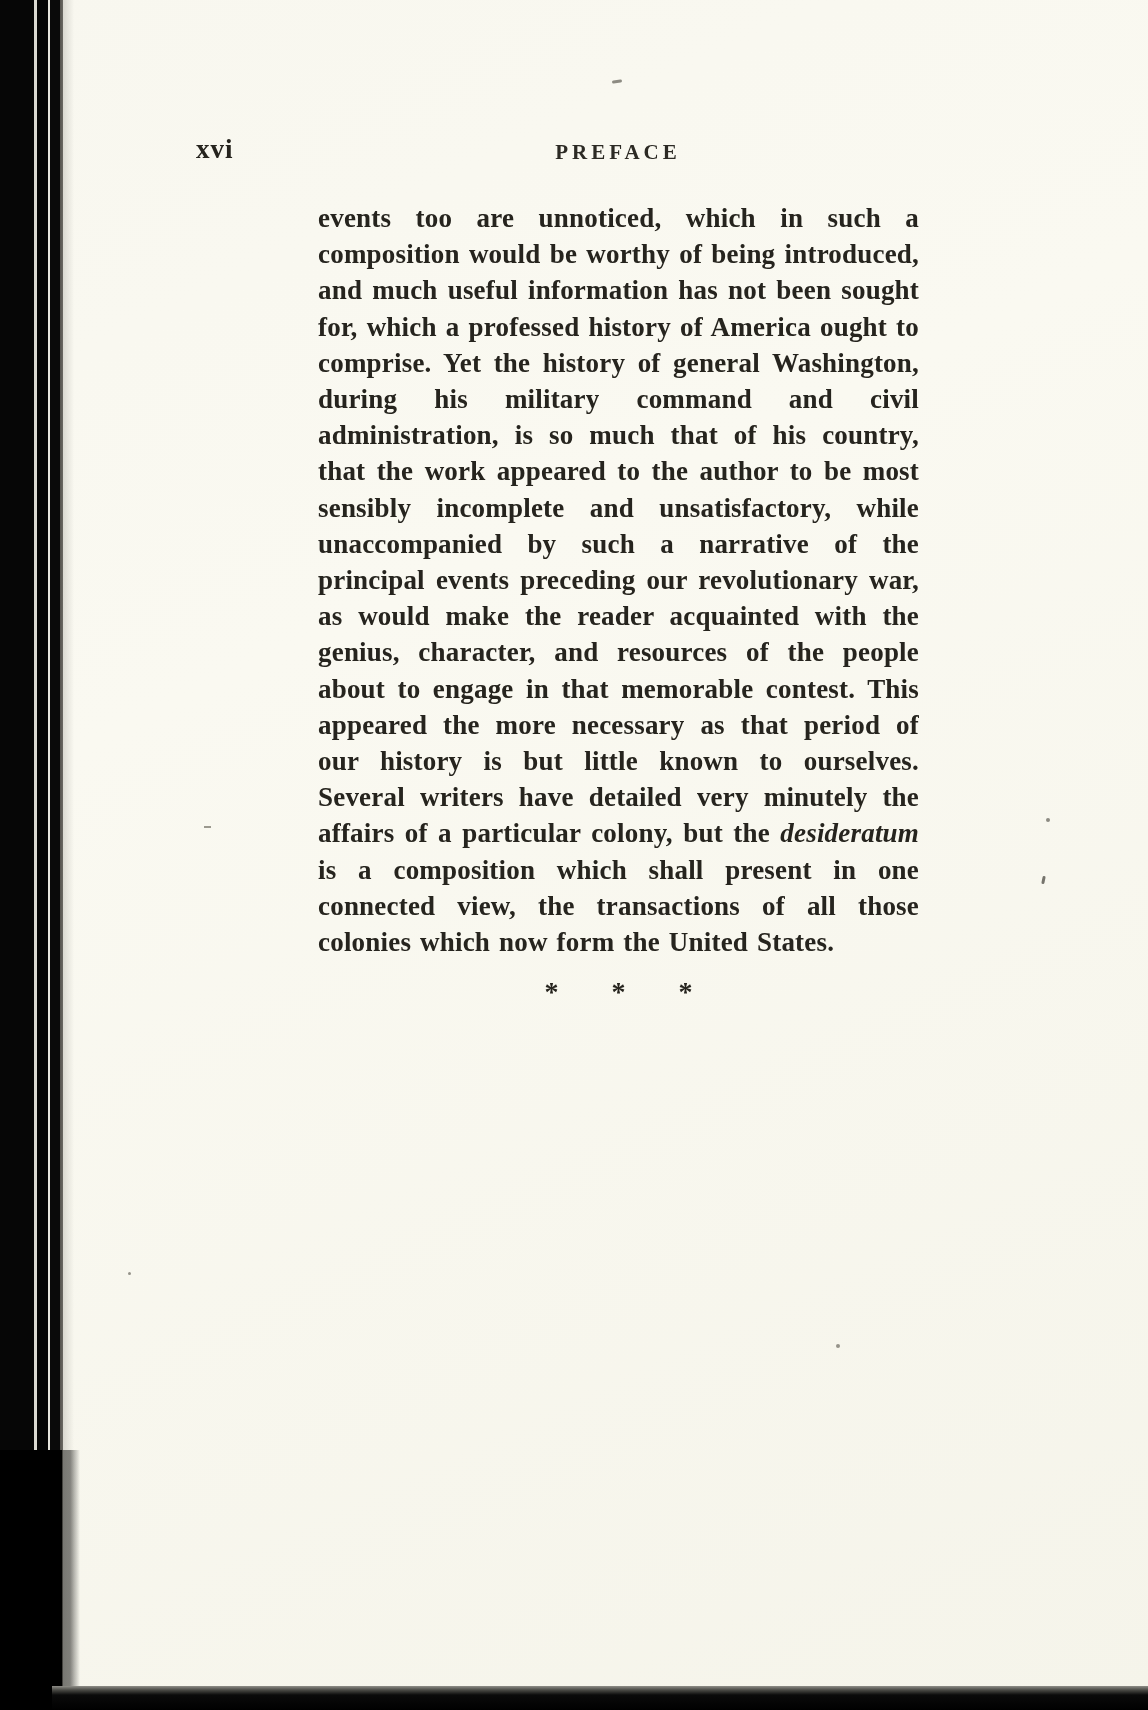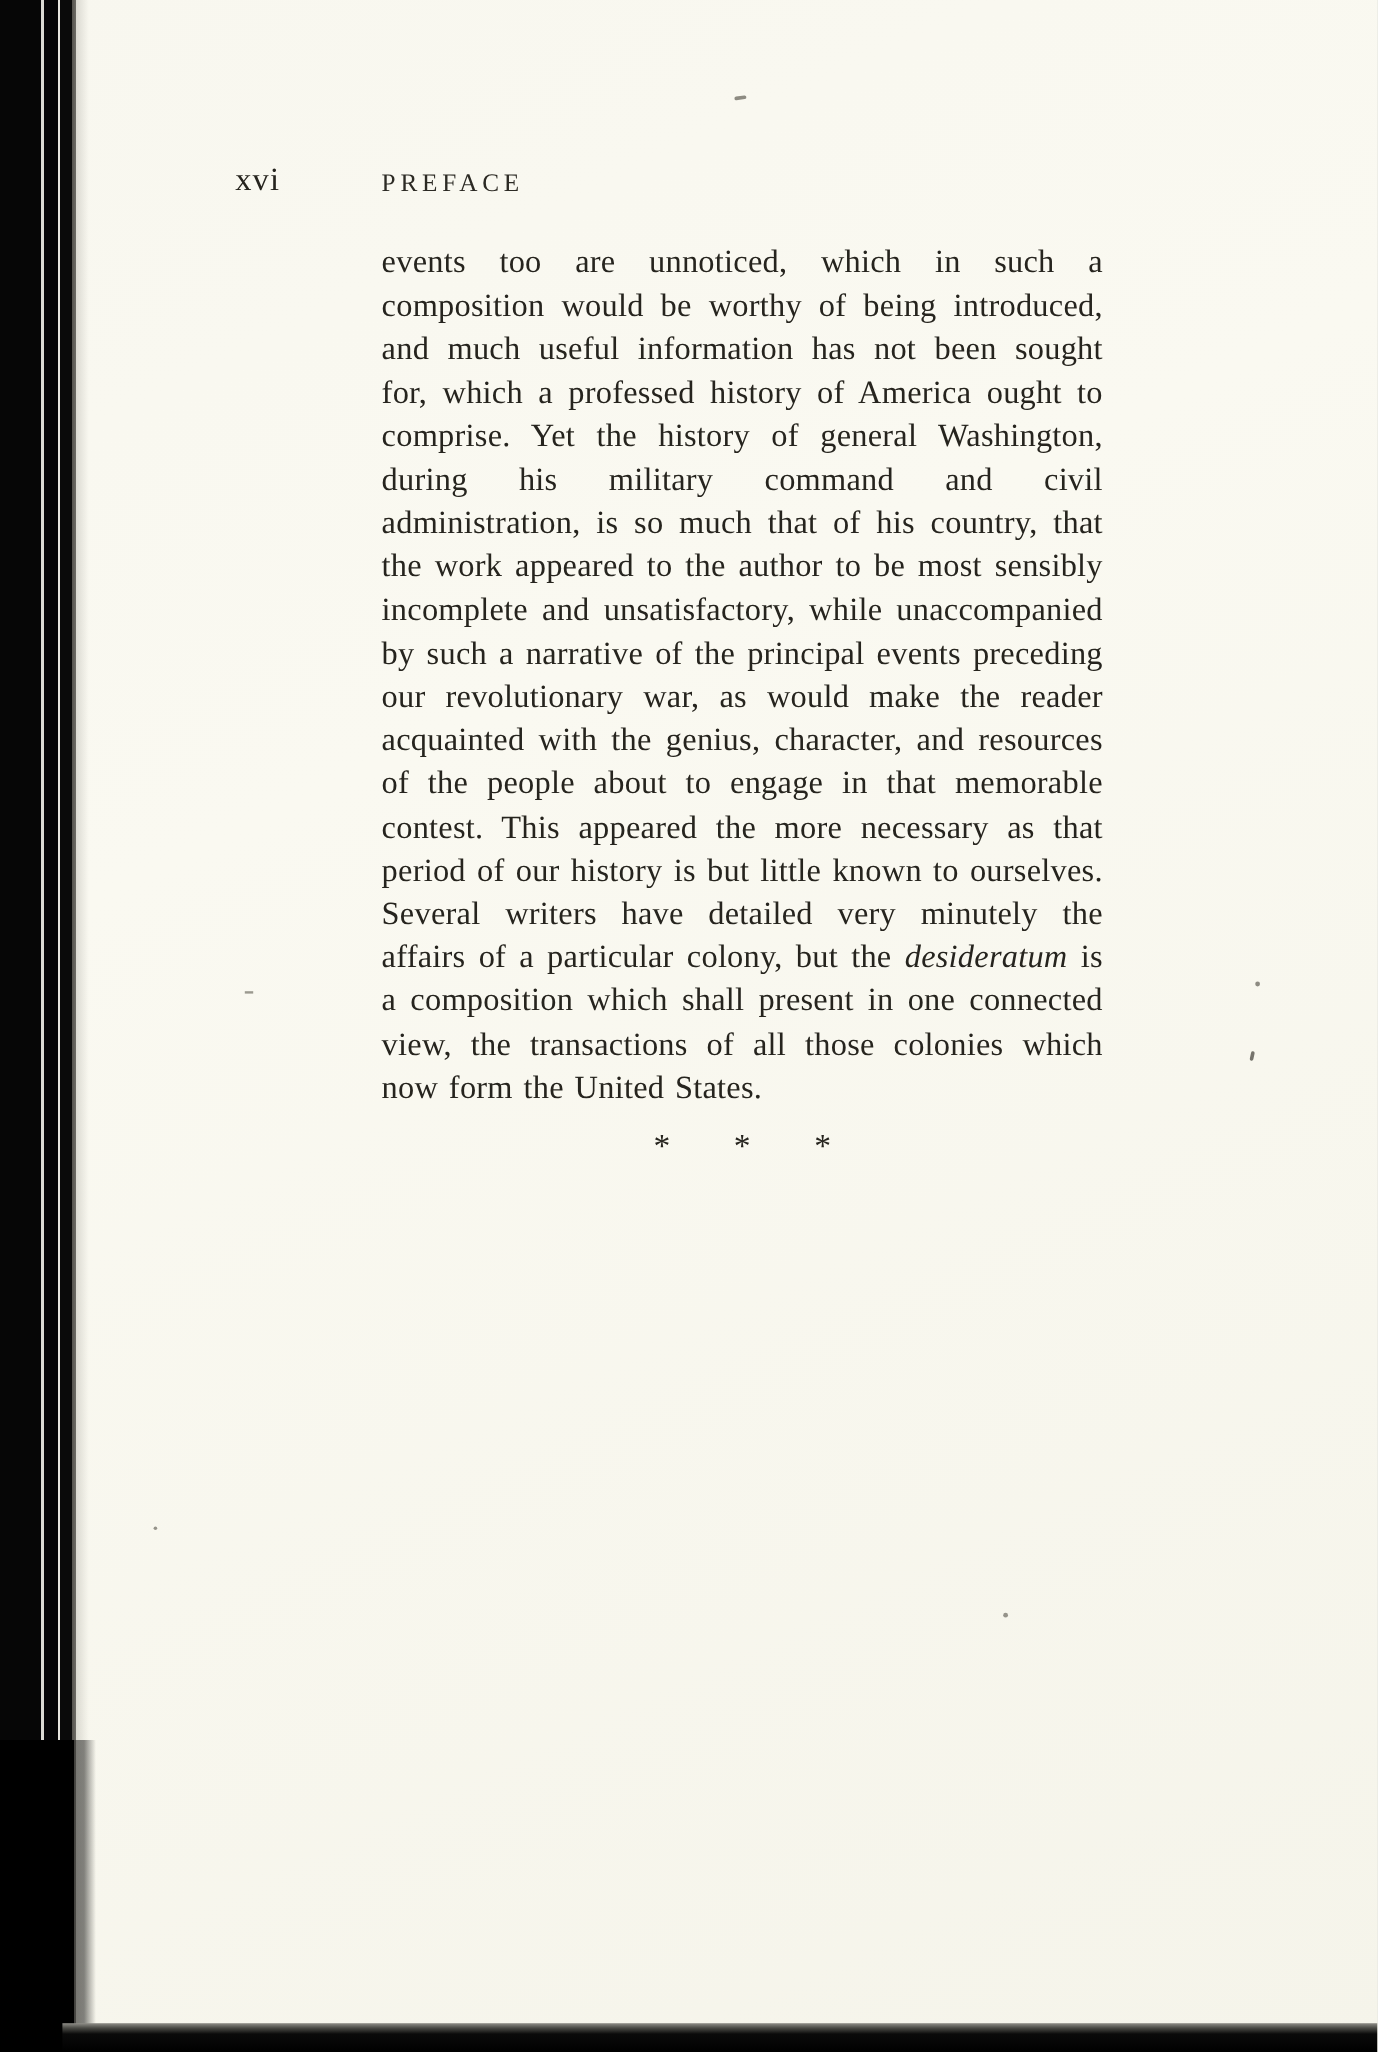--- a/index.html
+++ b/index.html
@@ -10,20 +10,21 @@
   html,body{margin:0;padding:0;background:#e8e8e2;}
   #scan{
     position:relative;
     width:1148px;
     height:1710px;
     margin:0 auto;
     overflow:hidden;
     background:linear-gradient(155deg,#f8f7ef 0%,var(--paper) 35%,#f5f4ea 100%);
     font-family:"Liberation Serif", serif;
     color:var(--ink);
+    font-weight:bold;
   }
 
   
   .binding{
     position:absolute;left:0;top:0;width:86px;height:100%;
     background:
       linear-gradient(90deg,
         var(--binding) 0px, var(--binding) 34px,
         #d9d8d0 34px, #dddcd4 37px,
         #050505 37px, #050505 48px,
@@ -42,21 +43,21 @@
     position:absolute;left:52px;right:0;bottom:0;height:24px;
     background:linear-gradient(180deg,#8f8e88 0,#4a4a45 4px,#0a0a0a 9px,#000 100%);
   }
 
   .page-number{
     position:absolute;left:196px;top:134px;
     font-size:27px;letter-spacing:1px;
   }
   .page-header{
     position:absolute;left:318px;top:140px;width:600px;
-    font-size:21px;letter-spacing:4px;color:#2c2a24;
+    text-align:center;font-size:21px;letter-spacing:4px;color:#2c2a24;
   }
   .body-block{
     position:absolute;left:318px;top:200px;width:601px;
     font-size:27px;line-height:36.2px;
     text-align:justify;word-spacing:2px;letter-spacing:.2px;
   }
   .body-block em{font-style:italic;}
   .separator{
     margin-top:14px;text-align:center;
     font-size:28px;word-spacing:46px;letter-spacing:0;

